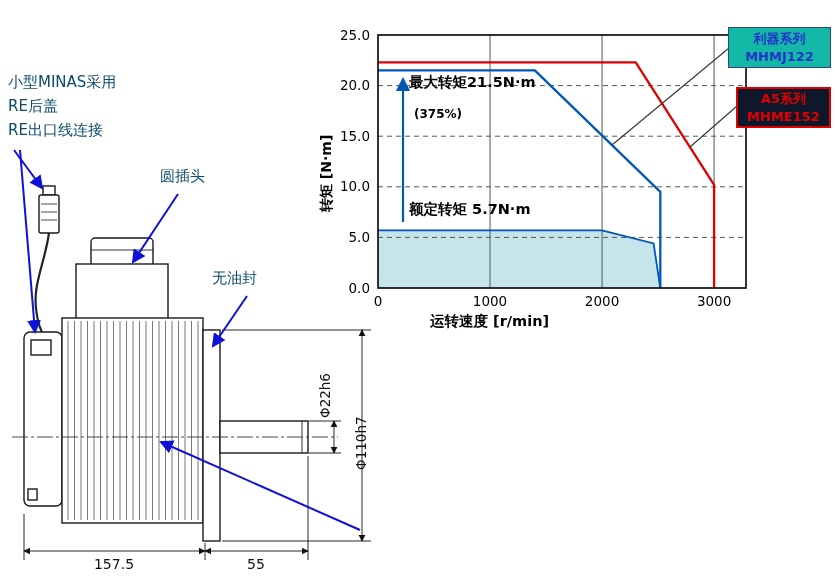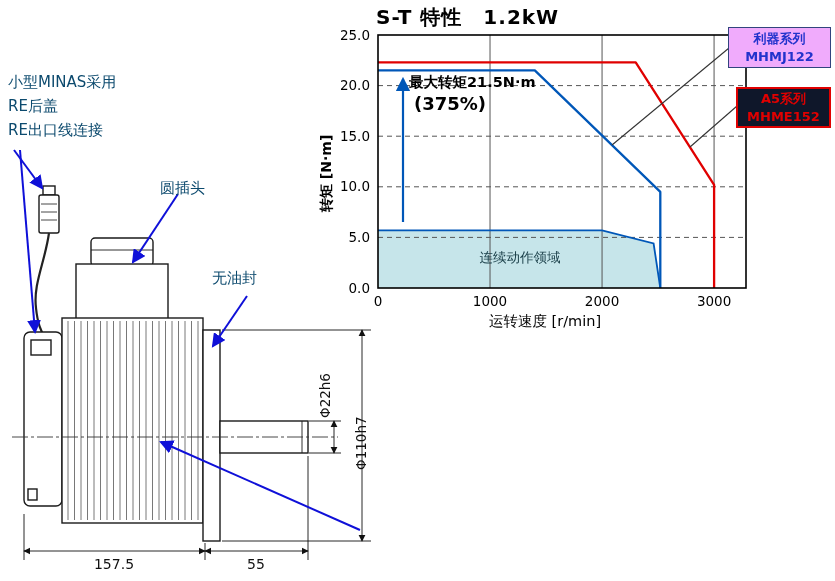--- a/index.html
+++ b/index.html
@@ -134,35 +134,34 @@
       </g>
 
     <g id="chart-static">
       <rect x="378" y="35" width="368" height="253" fill="none" stroke="#000" stroke-width="1.6"></rect>
       <line x1="403" y1="222" x2="403" y2="79" stroke="#0057b8" stroke-width="2.2" marker-end="url(#chartArr)"></line>
       <line x1="729" y1="48" x2="612" y2="145" stroke="#333" stroke-width="1.1"></line>
       <line x1="737" y1="106" x2="690" y2="147" stroke="#333" stroke-width="1.1"></line>
     </g>
   </svg>
 
-  <div class="abs chart-title" style="left:376px;top:4px">S-T 特性　1.2kW</div>
   <div class="abs" style="left:318px;top:212px;transform:rotate(-90deg);transform-origin:0 0;font-size:14px;font-weight:bold;white-space:nowrap">转矩 [N·m]</div>
-  <div class="abs" style="left:430px;top:312px;width:230px;text-align:center;font-size:14.5px;font-weight:normal">运转速度 [r/min]</div>
+  <div class="abs" style="left:430px;top:312px;width:230px;text-align:left;font-size:14.5px;font-weight:bold">运转速度 [r/min]</div>
 
   <div class="abs anno" style="left:409px;top:73px;font-size:14.5px">最大转矩21.5N·m</div>
-  <div class="abs anno" style="left:414px;top:93px;font-size:18px">(375%)</div>
-  <div class="abs" style="left:445px;top:249px;width:150px;text-align:center;font-size:13.5px;color:#173c46">连续动作领域</div>
+  <div class="abs anno" style="left:414px;top:107px;font-size:12px">(375%)</div>
+  <div class="abs anno" style="left:409px;top:200px;font-size:14.5px">额定转矩  5.7N·m</div>
 
-  <div class="abs legend-box" style="left:728px;top:27px;width:103px;height:41px;background:#f0abfc;border:1.6px solid #32447e;color:#2233cc">
+  <div class="abs legend-box" style="left:728px;top:27px;width:103px;height:41px;background:#14b8a6;border:1.6px solid #32447e;color:#2233cc">
     <div>利器系列</div>
     <div>MHMJ122</div>
   </div>
   <div class="abs legend-box" style="left:736px;top:87px;width:95px;height:41px;background:#0f172a;border:2px solid #e00000;color:#e00000">
     <div>A5系列</div>
     <div>MHME152</div>
   </div>
 
   <div class="abs blue-note" style="left:8px;top:70px">小型MINAS采用
 RE后盖
 RE出口线连接</div>
-  <div class="abs blue-note" style="left:160px;top:176px">圆插头</div>
+  <div class="abs blue-note" style="left:160px;top:164px">圆插头</div>
   <div class="abs blue-note" style="left:212px;top:266px">无油封</div>
 </div>
 
 </body></html>

